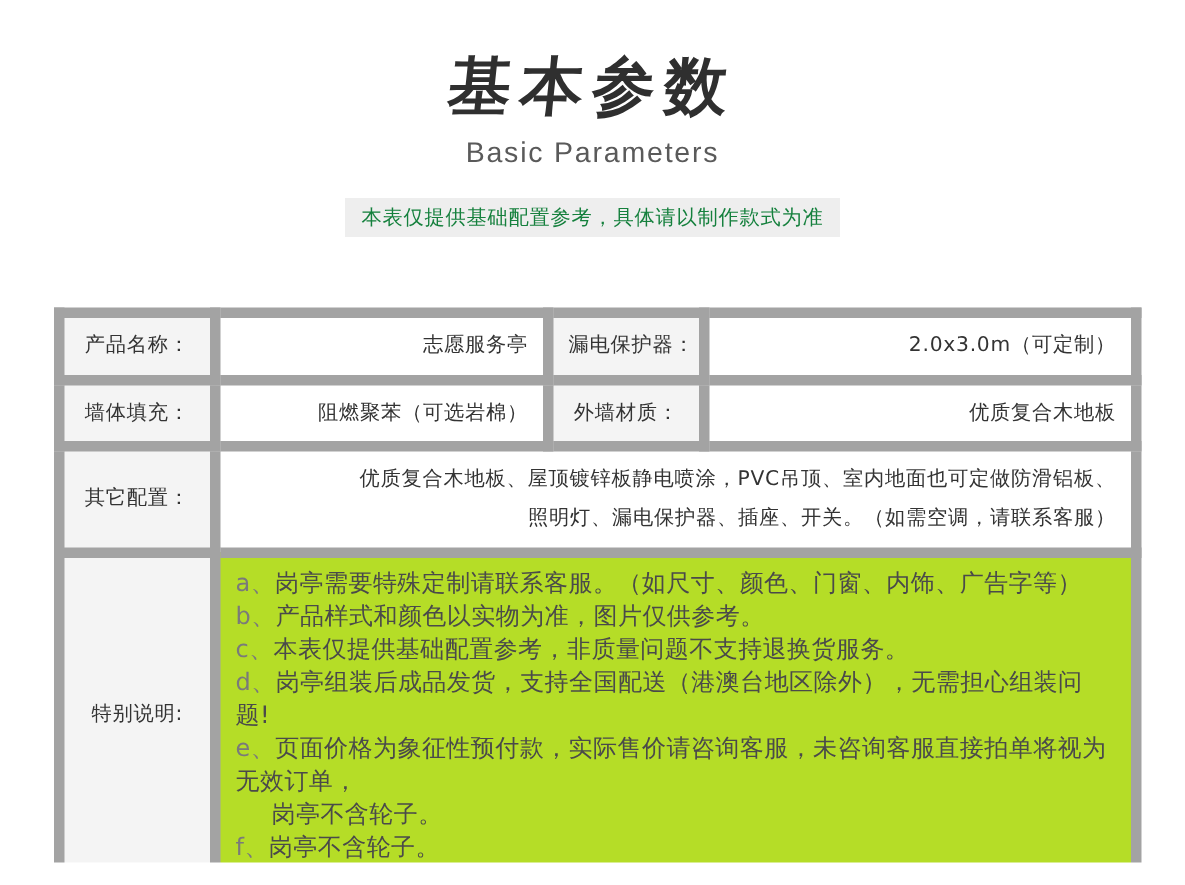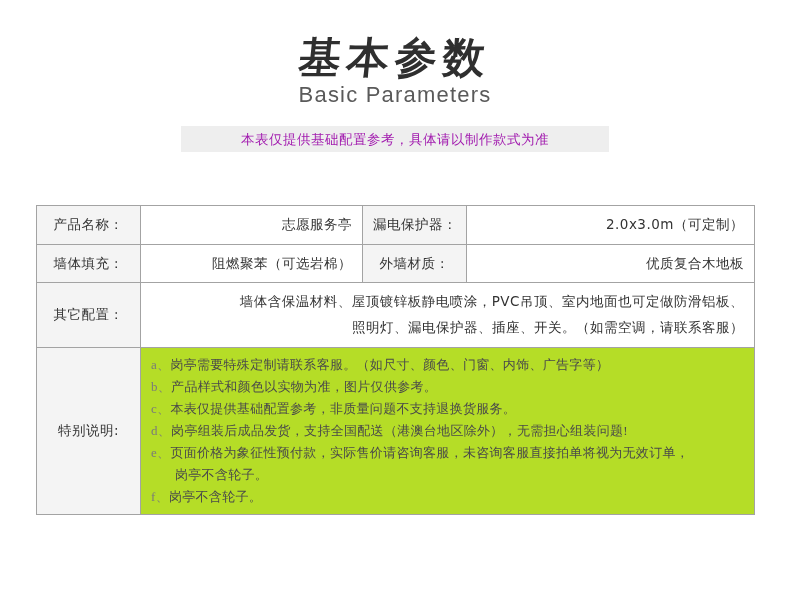--- a/index.html
+++ b/index.html
@@ -28,50 +28,51 @@
   .title-cn {
     font-family: "DejaVu Serif", "Liberation Serif", serif;
     font-size: 42px;
     font-weight: bold;
     letter-spacing: 6px;
     color: #2f2f2f;
     line-height: 1.15;
     transform: skewX(-6deg);
   }
   .title-en {
-    font-size: 22px;
+    margin-top: 10px;
+    font-size: 19px;
     color: #5a5a5a;
     letter-spacing: 1.2px;
     font-family: "Liberation Sans", sans-serif;
   }
   .subtitle-bar {
     margin: 18px auto 0 auto;
-    width: 428px;
+    width: 330px;
     background: #eeeeee;
-    color: #a21caf;
+    color: #15803d;
     font-size: 13.5px;
     line-height: 26px;
     height: 26px;
     letter-spacing: 0.5px;
   }
 
   
   .table-wrap {
     position: absolute;
     left: 36px;
     top: 205px;
     width: 718px;
   }
   table.params {
     border-collapse: collapse;
     width: 718px;
     table-layout: fixed;
   }
   table.params td {
-    border: 1px solid #a3a3a3;
+    border: 7px solid #a3a3a3;
     font-size: 13.5px;
     color: #333333;
     padding: 6px 10px;
     vertical-align: middle;
     line-height: 1.9;
   }
   td.label {
     background: #f4f4f4;
     text-align: center;
     white-space: nowrap;
@@ -100,26 +101,25 @@
   td.notes-value {
     background: #b5dd27;
     padding: 10px 12px 8px 12px;
   }
   .notes-list {
     margin: 0;
     padding: 0;
     list-style: none;
   }
   .notes-list li {
-    font-size: 13px;
+    font-size: 16px;
     line-height: 22px;
     color: #4a4a4a;
     letter-spacing: 0.3px;
     white-space: pre-wrap;
-    font-family: Liberation Serif, serif;
   }
   .notes-list li .mk {
     color: #7a7a7a;
   }
   .notes-list li.cont {
     padding-left: 24px;
   }
 
   .bottom-spacer {
     position: absolute;
@@ -158,21 +158,21 @@
         </tr>
         <tr class="row-h">
           <td class="label">墙体填充：</td>
           <td class="value">阻燃聚苯（可选岩棉）</td>
           <td class="label">外墙材质：</td>
           <td class="value">优质复合木地板</td>
         </tr>
         <tr>
           <td class="label">其它配置：</td>
           <td class="value other-value" colspan="3">
-            <div>墙体含保温材料、屋顶镀锌板静电喷涂，PVC吊顶、室内地面也可定做防滑铝板、</div>
+            <div>优质复合木地板、屋顶镀锌板静电喷涂，PVC吊顶、室内地面也可定做防滑铝板、</div>
             <div>照明灯、漏电保护器、插座、开关。（如需空调，请联系客服）</div>
           </td>
         </tr>
         <tr>
           <td class="label">特别说明:</td>
           <td class="notes-value" colspan="3">
             <ul class="notes-list">
               <li><span class="mk">a、</span><span>岗亭需要特殊定制请联系客服。（如尺寸、颜色、门窗、内饰、广告字等）</span></li>
               <li><span class="mk">b、</span><span>产品样式和颜色以实物为准，图片仅供参考。</span></li>
               <li><span class="mk">c、</span><span>本表仅提供基础配置参考，非质量问题不支持退换货服务。</span></li>

